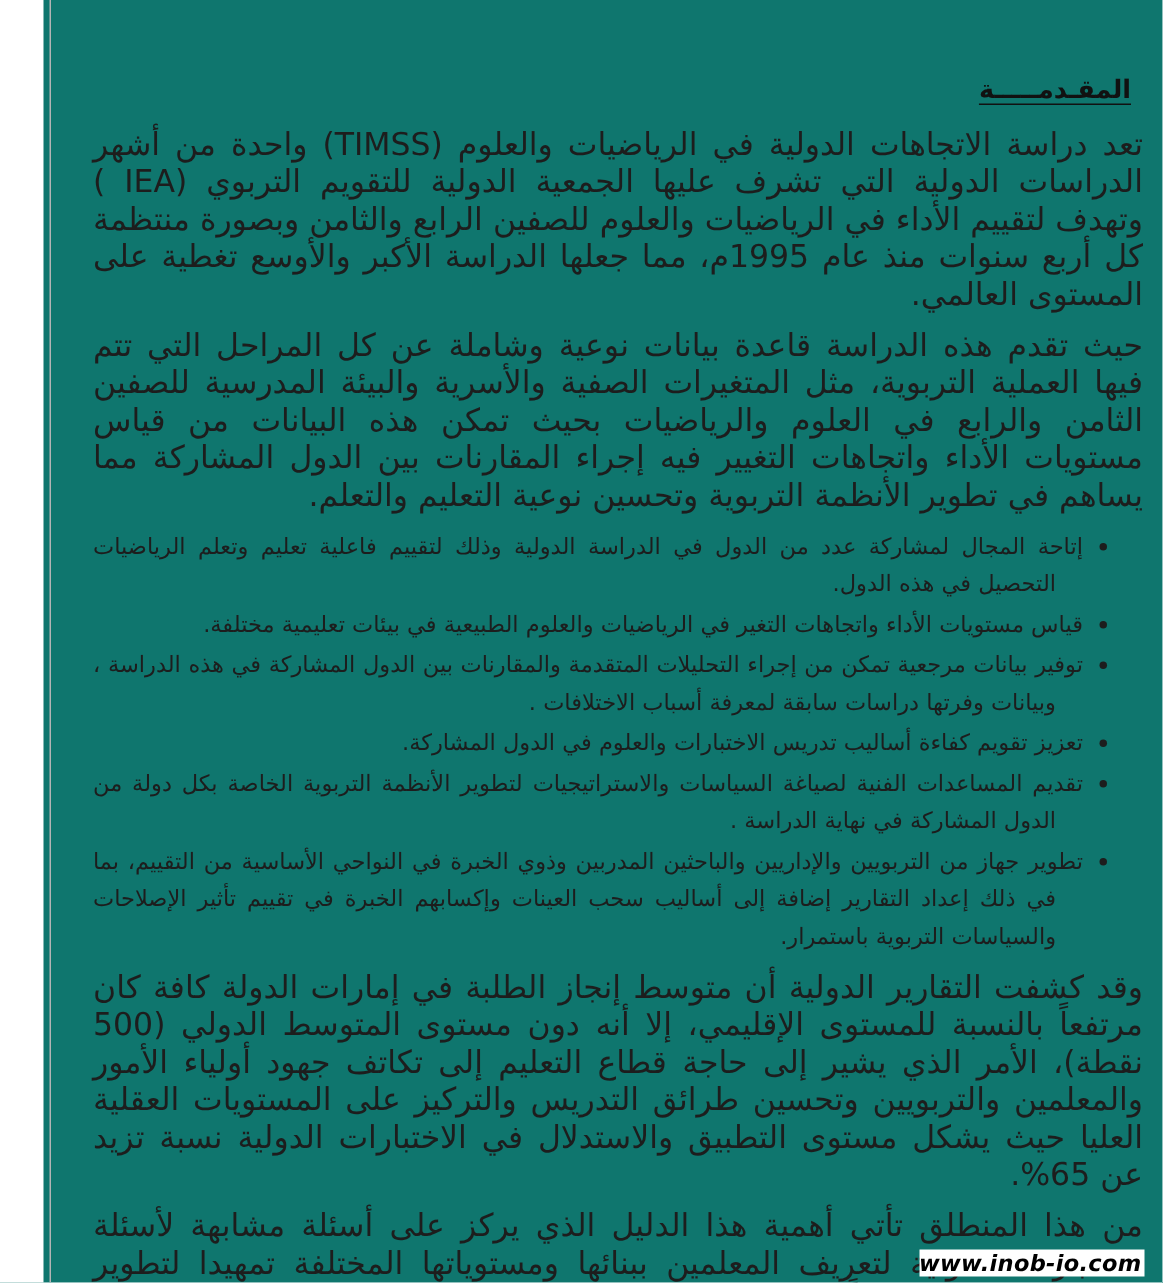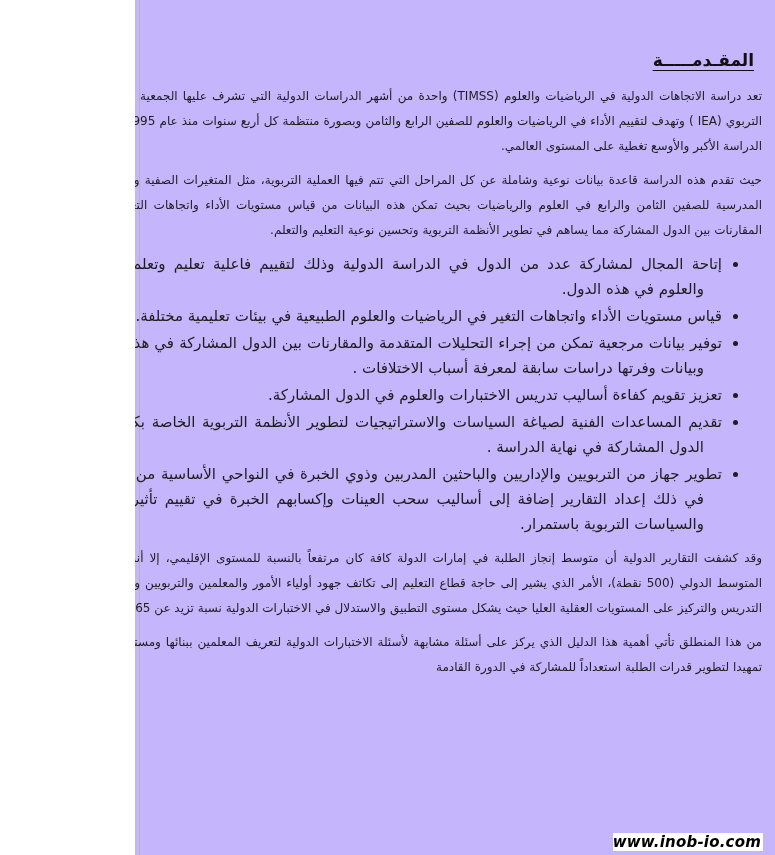--- a/index.html
+++ b/index.html
@@ -3,23 +3,23 @@
 <meta charset="utf-8">
 <style>
   html, body {
     margin: 0;
     padding: 0;
     background: #ffffff;
     font-family: "DejaVu Sans", sans-serif;
   }
   .page {
     position: relative;
-    width: 640px;
+    width: 746px;
     height: 855px;
-    background: #c4b5fd;
+    background: #0f766e;
     overflow: hidden;
     direction: rtl;
     color: #1d1d1d;
   }
   .edge-line {
     position: absolute;
     left: 4px;
     top: 0;
     width: 1px;
     height: 100%;
@@ -38,21 +38,21 @@
   .doc-title {
     display: inline-block;
     font-size: 17px;
     font-weight: bold;
     color: #111111;
     text-decoration: underline;
     text-underline-offset: 4px;
   }
   .para {
     margin: 0 0 9px 0;
-    font-size: 12px;
+    font-size: 21px;
     line-height: 25px;
     text-align: justify;
     text-justify: inter-word;
   }
   ul.goals {
     margin: 0 0 9px 0;
     padding: 0 40px 0 0;
     list-style: disc;
   }
   ul.goals li {
@@ -105,21 +105,21 @@
     <div class="title-row">
       <span class="doc-title">المقـدمـــــة</span>
     </div>
 
     <p class="para">تعد دراسة الاتجاهات الدولية في الرياضيات والعلوم (TIMSS) واحدة من أشهر الدراسات الدولية التي تشرف عليها الجمعية الدولية للتقويم التربوي (IEA ) وتهدف لتقييم الأداء في الرياضيات والعلوم للصفين الرابع والثامن وبصورة منتظمة كل أربع سنوات منذ عام 1995م، مما جعلها الدراسة الأكبر والأوسع تغطية على المستوى العالمي.</p>
 
     <p class="para">حيث تقدم هذه الدراسة قاعدة بيانات نوعية وشاملة عن كل المراحل التي تتم فيها العملية التربوية، مثل المتغيرات الصفية والأسرية والبيئة المدرسية للصفين الثامن والرابع في العلوم والرياضيات بحيث تمكن هذه البيانات من قياس مستويات الأداء واتجاهات التغيير فيه إجراء المقارنات بين الدول المشاركة مما يساهم في تطوير الأنظمة التربوية وتحسين نوعية التعليم والتعلم.</p>
 
 
     <ul class="goals">
-      <li>إتاحة المجال لمشاركة عدد من الدول في الدراسة الدولية وذلك لتقييم فاعلية تعليم وتعلم الرياضيات والعلوم في هذه الدول.</li>
+      <li>إتاحة المجال لمشاركة عدد من الدول في الدراسة الدولية وذلك لتقييم فاعلية تعليم وتعلم الرياضيات التحصيل في هذه الدول.</li>
       <li>قياس مستويات الأداء واتجاهات التغير في الرياضيات والعلوم الطبيعية في بيئات تعليمية مختلفة.</li>
       <li>توفير بيانات مرجعية تمكن من إجراء التحليلات المتقدمة والمقارنات بين الدول المشاركة في هذه الدراسة ، وبيانات وفرتها دراسات سابقة لمعرفة أسباب الاختلافات .</li>
       <li>تعزيز تقويم كفاءة أساليب تدريس الاختبارات والعلوم في الدول المشاركة.</li>
       <li>تقديم المساعدات الفنية لصياغة السياسات والاستراتيجيات لتطوير الأنظمة التربوية الخاصة بكل دولة من الدول المشاركة في نهاية الدراسة .</li>
       <li>تطوير جهاز من التربويين والإداريين والباحثين المدربين وذوي الخبرة في النواحي الأساسية من التقييم، بما في ذلك إعداد التقارير إضافة إلى أساليب سحب العينات وإكسابهم الخبرة في تقييم تأثير الإصلاحات والسياسات التربوية باستمرار.</li>
     </ul>
 
     <p class="para">وقد كشفت التقارير الدولية أن متوسط إنجاز الطلبة في إمارات الدولة كافة كان مرتفعاً بالنسبة للمستوى الإقليمي، إلا أنه دون مستوى المتوسط الدولي (500 نقطة)، الأمر الذي يشير إلى حاجة قطاع التعليم إلى تكاتف جهود أولياء الأمور والمعلمين والتربويين وتحسين طرائق التدريس والتركيز على المستويات العقلية العليا حيث يشكل مستوى التطبيق والاستدلال في الاختبارات الدولية نسبة تزيد عن 65%.</p>
 
     <p class="para closing-para">من هذا المنطلق تأتي أهمية هذا الدليل الذي يركز على أسئلة مشابهة لأسئلة الاختبارات الدولية لتعريف المعلمين ببنائها ومستوياتها المختلفة تمهيدا لتطوير قدرات الطلبة استعداداً  للمشاركة في الدورة القادمة</p>

